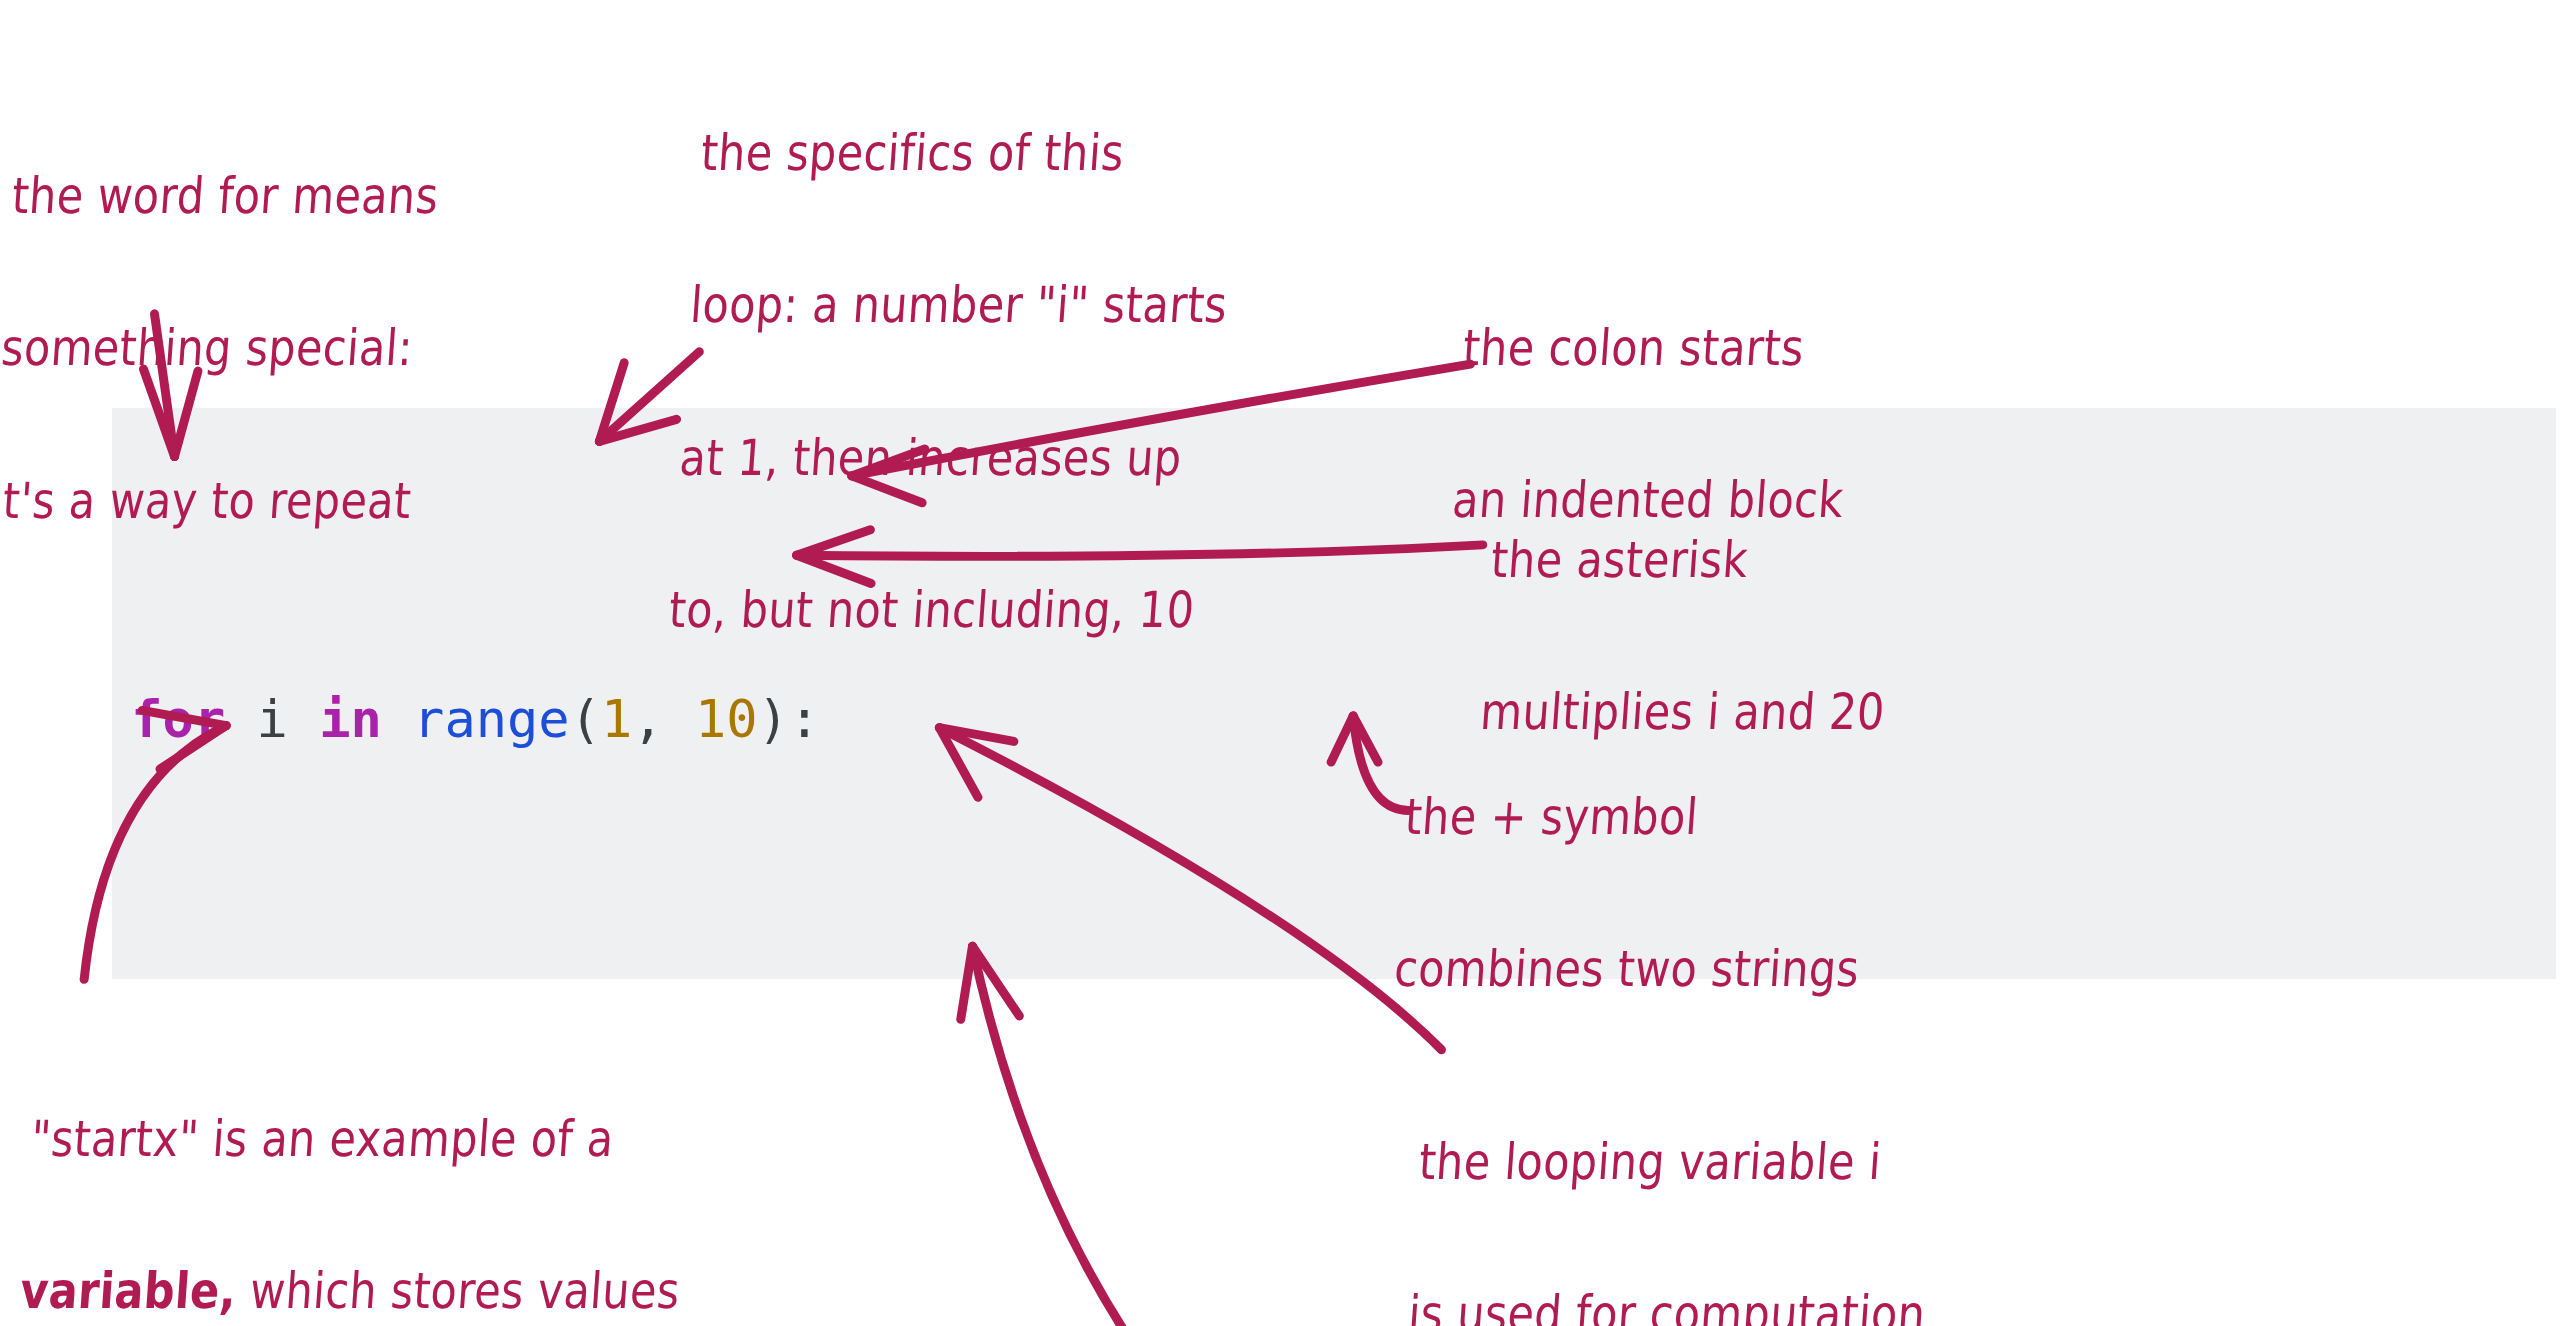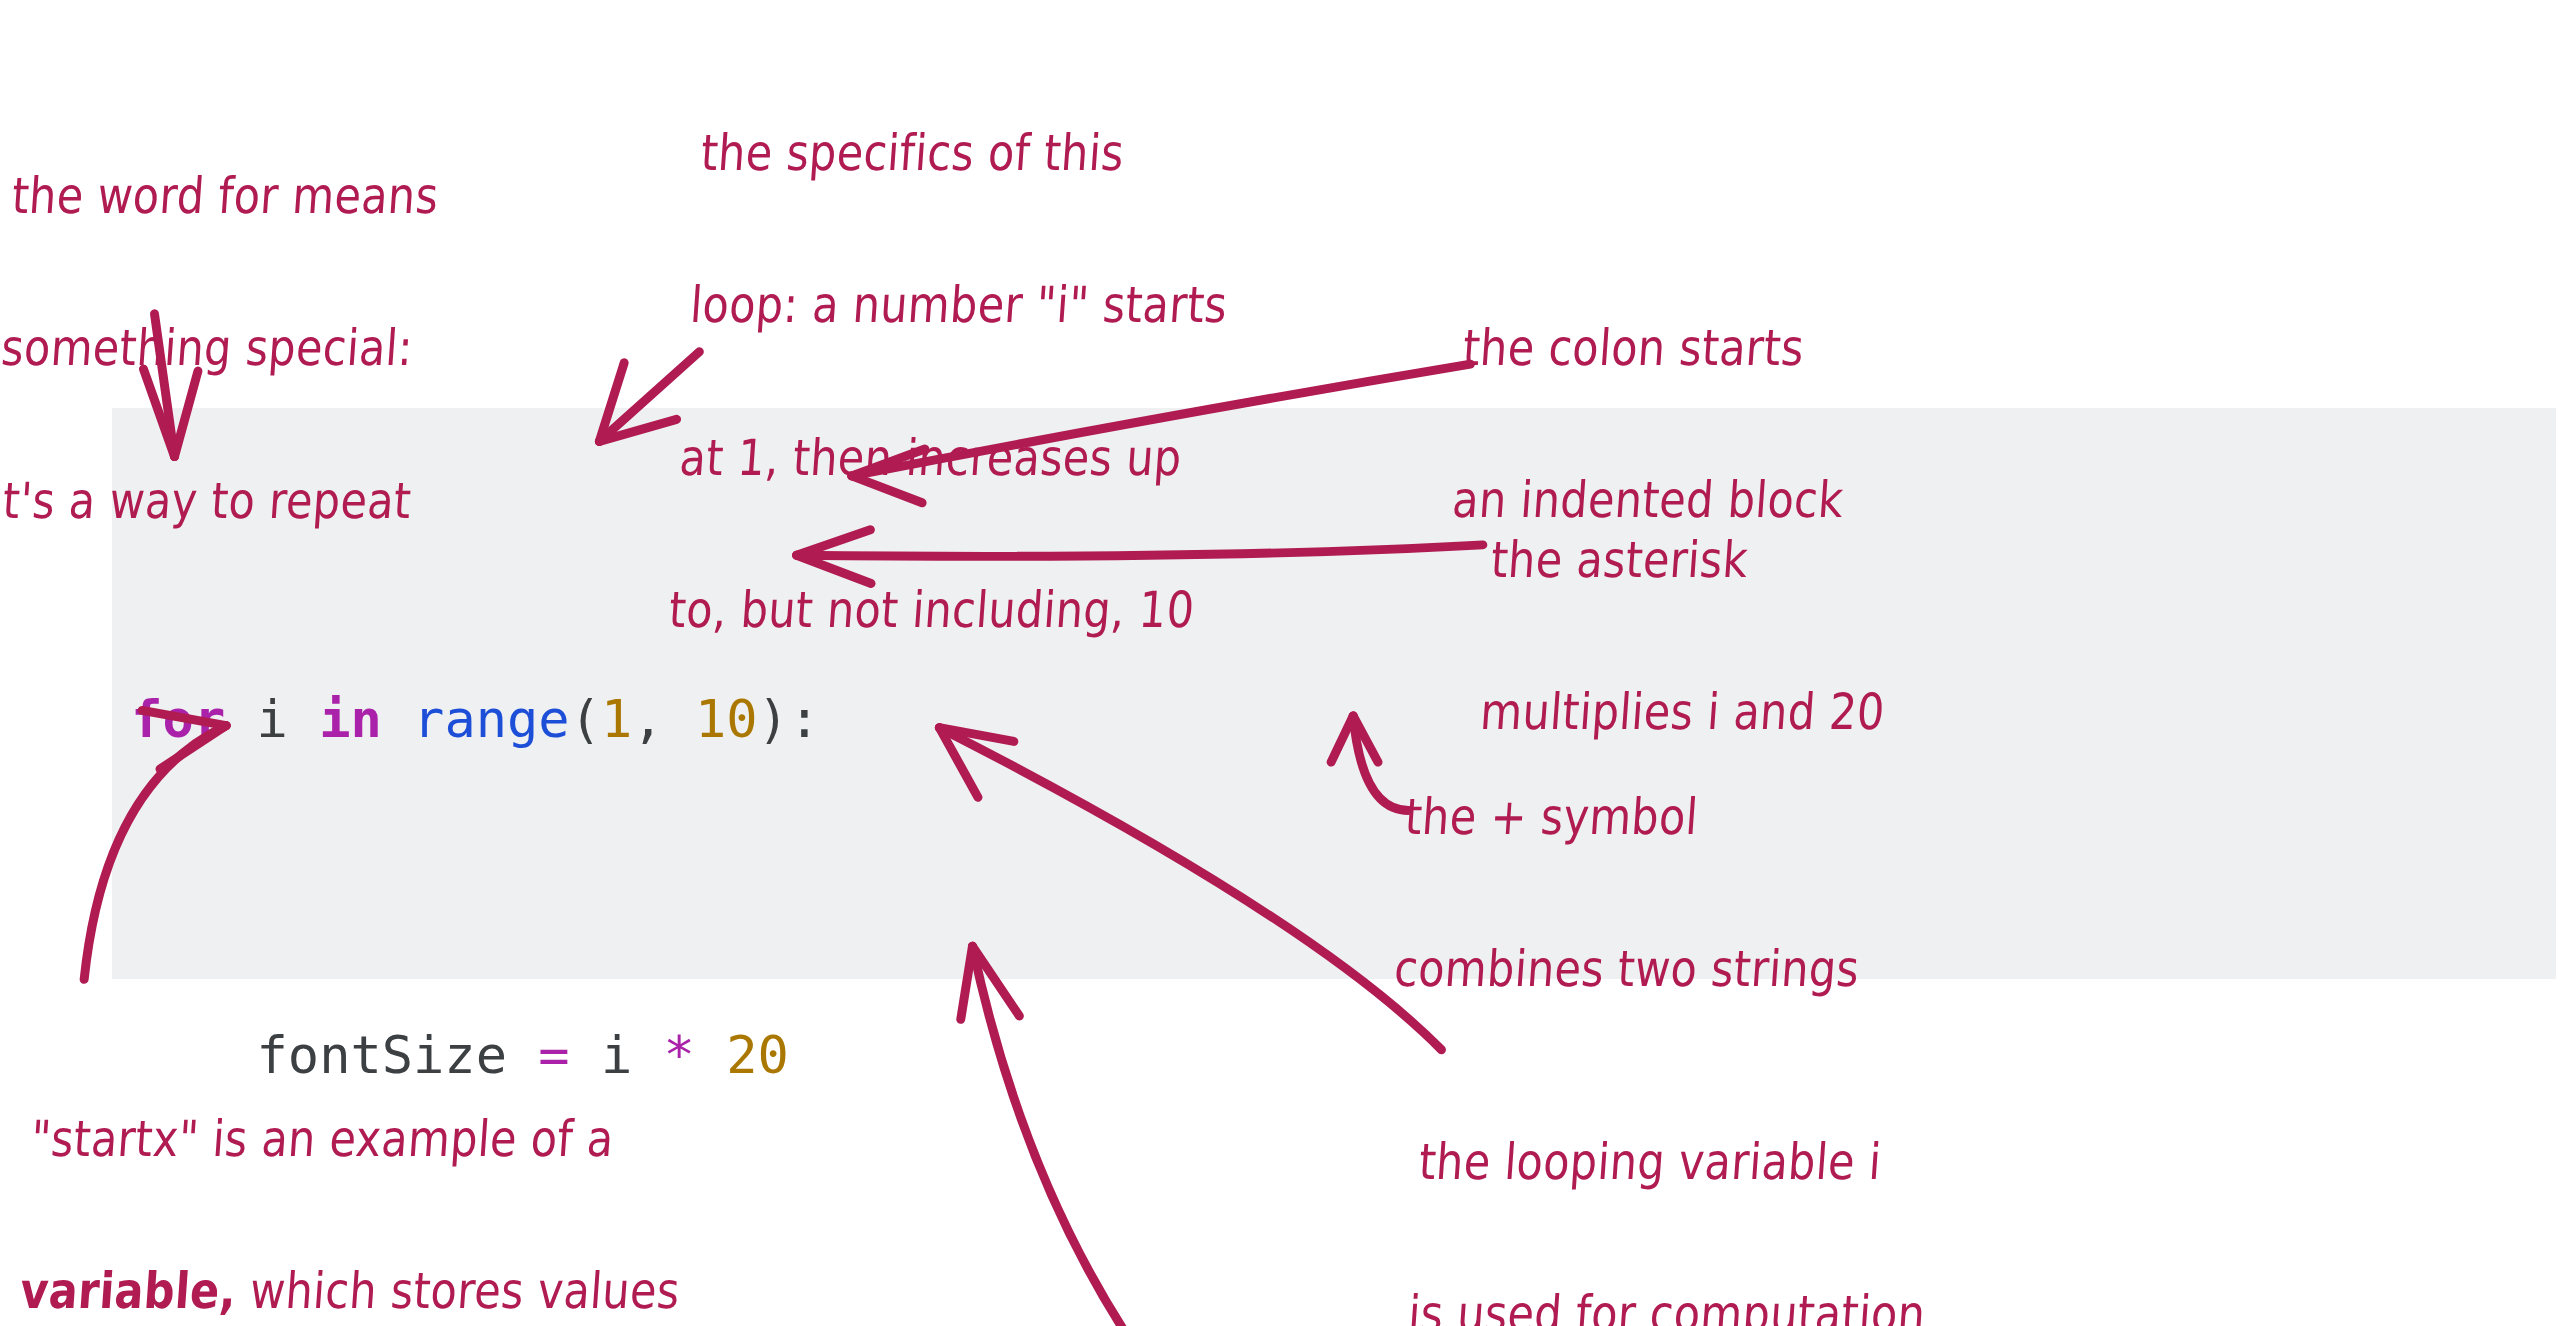--- a/index.html
+++ b/index.html
@@ -70,21 +70,20 @@
 </head>
 <body>
 
 <div id="page">
 
   <div id="code-block">
     <div id="code-lines">
 
       <span class="ln"><span class="tok-kw">for</span><span class="tok-name"> i </span><span class="tok-kw">in</span><span class="tok-name"> </span><span class="tok-fn">range</span><span class="tok-punct">(</span><span class="tok-num">1</span><span class="tok-punct">, </span><span class="tok-num">10</span><span class="tok-punct">):</span></span>
 
-      <span class="ln"><span class="tok-name">    fontSize </span><span class="tok-op">=</span><span class="tok-name"> i </span><span class="tok-op">*</span><span class="tok-name"> </span><span class="tok-num">20</span></span>
 
       
 
       
 
       
 
       
 
     </div>

